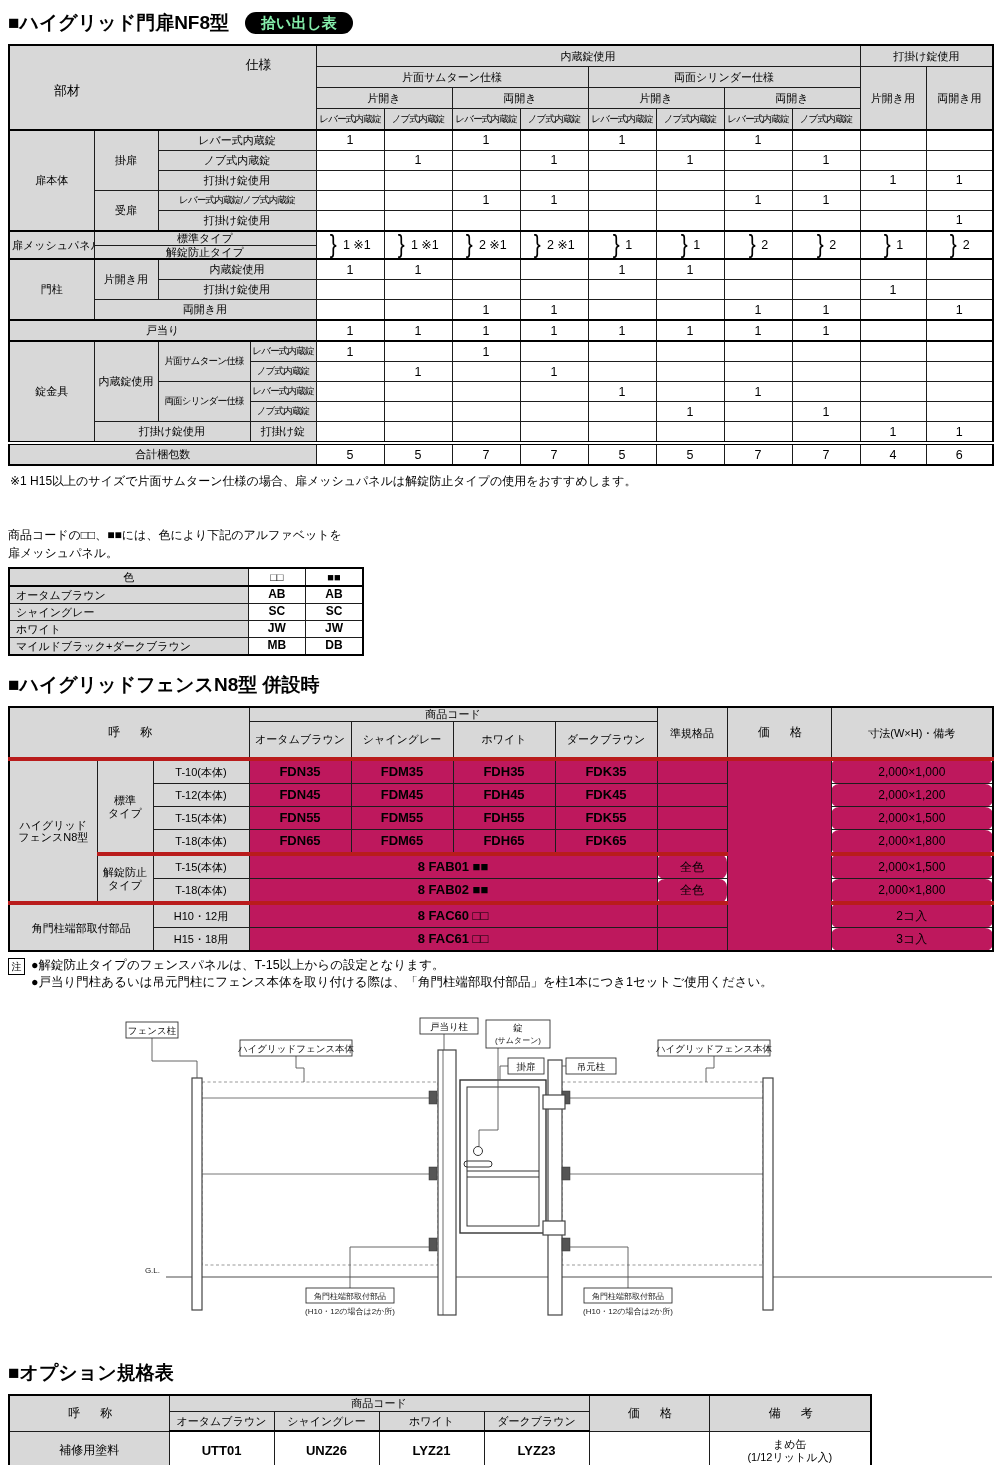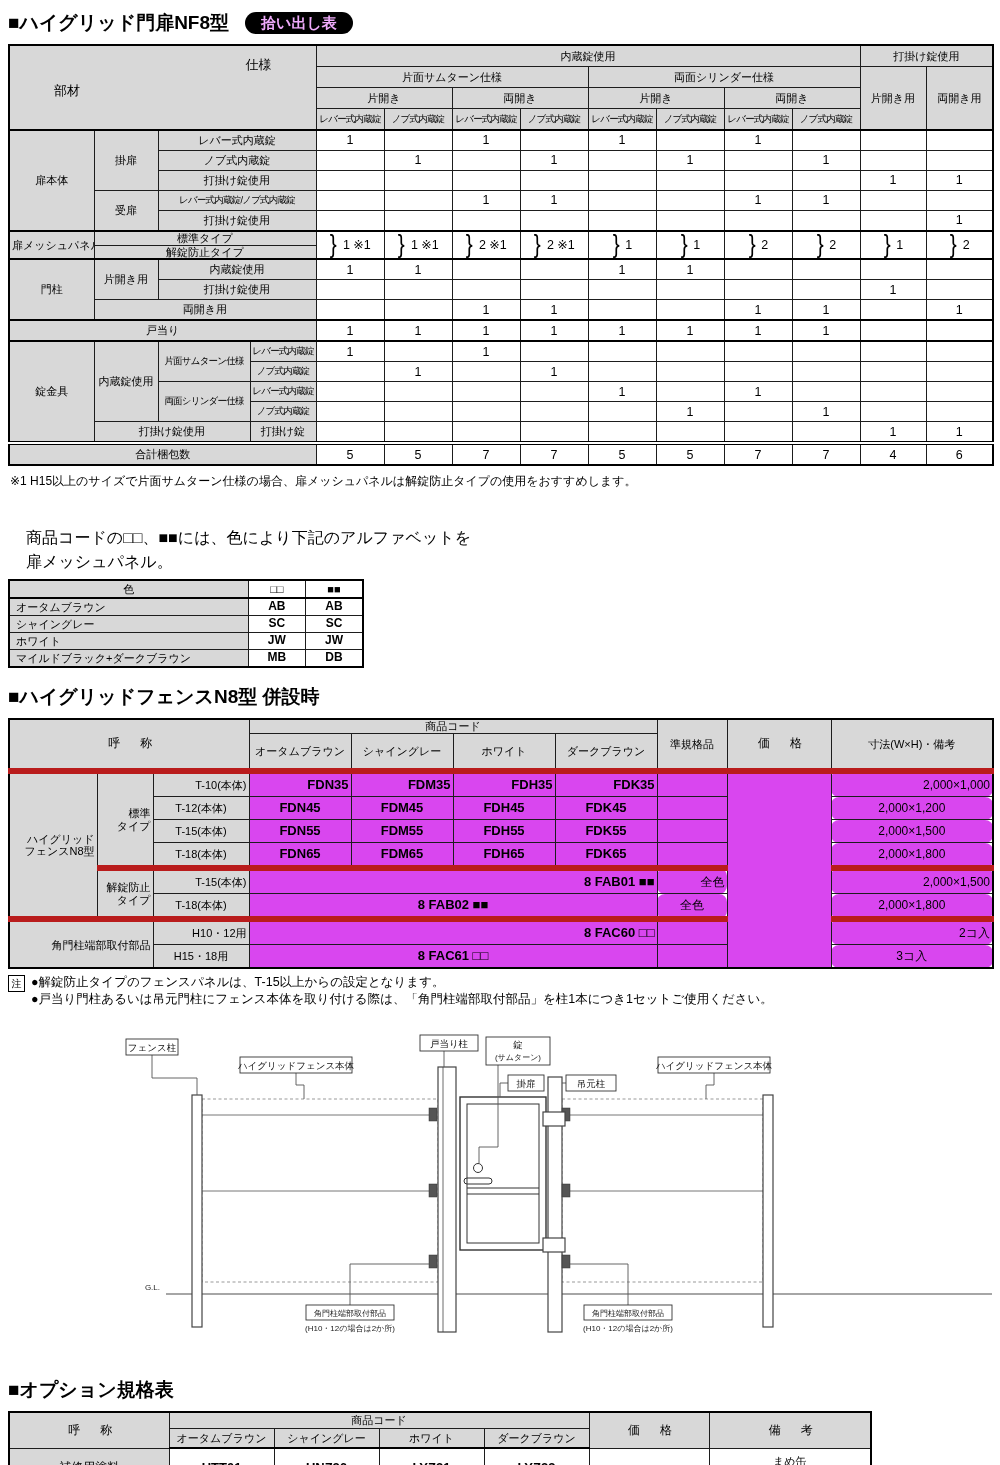--- a/index.html
+++ b/index.html
@@ -1,19 +1,19 @@
 <!DOCTYPE html>
 <html><head>
 <meta charset="utf-8">
 <style>
   html,body{margin:0;padding:0;background:#fff;}
   body{width:1000px;box-sizing:border-box;padding:8px 8px 16px 8px;
        font-family:"Liberation Sans","DejaVu Sans",sans-serif;color:#000;}
   .sec-title{display:flex;align-items:center;gap:16px;font-size:19px;font-weight:bold;margin:2px 0 8px 0;}
-  .badge{background:#000;color:#f0abfc;border-radius:16px;padding:3px 16px;font-size:15px;font-weight:bold;line-height:1.1;}
+  .badge{background:#000;color:#86efac;border-radius:16px;padding:3px 16px;font-size:15px;font-weight:bold;line-height:1.1;}
   table{border-collapse:collapse;border:2px solid #000;}
   th,td{border:1px solid #1d1d1d;padding:0 2px;text-align:center;vertical-align:middle;
         font-weight:normal;overflow:hidden;white-space:nowrap;line-height:1.15;}
   
   .t1{width:984px;table-layout:fixed;font-size:11px;}
   .t1 th{background:#d8d8d8;}
   .t1 td{background:#fff;height:19px;}
   .t1 thead th{height:20px;}
   .t1 .xs{font-size:9.5px;letter-spacing:-0.8px;padding:0 1px;}
   .t1 .v{font-size:12.5px;}
@@ -21,39 +21,39 @@
   .t1 tr.total td,.t1 tr.total th{border-top:4px double #000;}
   .corner{position:relative;background-color:#d8d8d8;
     background-image:linear-gradient(to bottom right,transparent calc(50% - 0.7px),#444 calc(50% - 0.7px),#444 calc(50% + 0.7px),transparent calc(50% + 0.7px));font-family:Liberation Serif, serif;}
   .c-top{position:absolute;top:12px;right:44px;font-size:13px;}
   .c-bot{position:absolute;bottom:30px;left:44px;font-size:13px;}
   .meshcell{padding:0;}
   .meshwrap{display:flex;align-items:center;justify-content:center;gap:5px;}
   .brace{font-size:26px;font-weight:200;line-height:0.9;transform:scaleX(0.8);}
   
   .note1{font-size:12px;margin:7px 0 0 2px;}
-  .intro{font-size:16px;margin:36px 0 5px 18px;line-height:1.5;}
+  .intro{font-size:12px;margin:36px 0 5px 0;line-height:1.5;}
   .note-block{display:flex;gap:6px;font-size:12.5px;line-height:1.35;margin-top:5px;}
   .chu{flex:0 0 auto;width:15px;height:15px;border:1px solid #000;font-size:10px;display:flex;
        align-items:center;justify-content:center;margin-top:1px;}
   .note-lines div{white-space:nowrap;}
   
   .tc{width:356px;font-size:11px;}
   .tc th{background:#d8d8d8;height:16px;}
   .tc td{height:16px;background:#fff;}
   .tc .lbl{background:#d8d8d8;text-align:left;padding-left:6px;}
   .tc .code{font-weight:bold;font-size:12px;}
   .tc thead th,.tc thead td{border-bottom:2px solid #000;}
   
   .t2{width:984px;table-layout:fixed;font-size:11px;margin-top:2px;}
   .t2 th{background:#d8d8d8;}
-  .t2 td{background:#d946ef;height:22px;}
+  .t2 td{background:#be185d;height:22px;}
   .t2 .code{font-weight:bold;font-size:13px;}
   .t2 .dim{font-size:12px;border-radius:8px;}
-  .t2 tr.sec td,.t2 tr.sec th{border-top:6px solid #b91c1c;text-align:right;}
+  .t2 tr.sec td,.t2 tr.sec th{border-top:4px solid #b91c1c;}
   .t2 thead th{border-bottom:1px solid #1d1d1d;}
   .t2 thead tr:last-child th{border-bottom:2px solid #000;}
   .t3{width:862px;table-layout:fixed;font-size:11px;margin-top:2px;}
   .t3 th{background:#d8d8d8;}
   .t3 td{background:#fff;}
   .t3 .code{font-weight:bold;font-size:13px;height:38px;}
   .t3 thead tr:last-child th{border-bottom:2px solid #000;}
   .hname{font-size:12px;letter-spacing:4px;padding-left:8px;}
   
   .diagram{margin-top:14px;}

